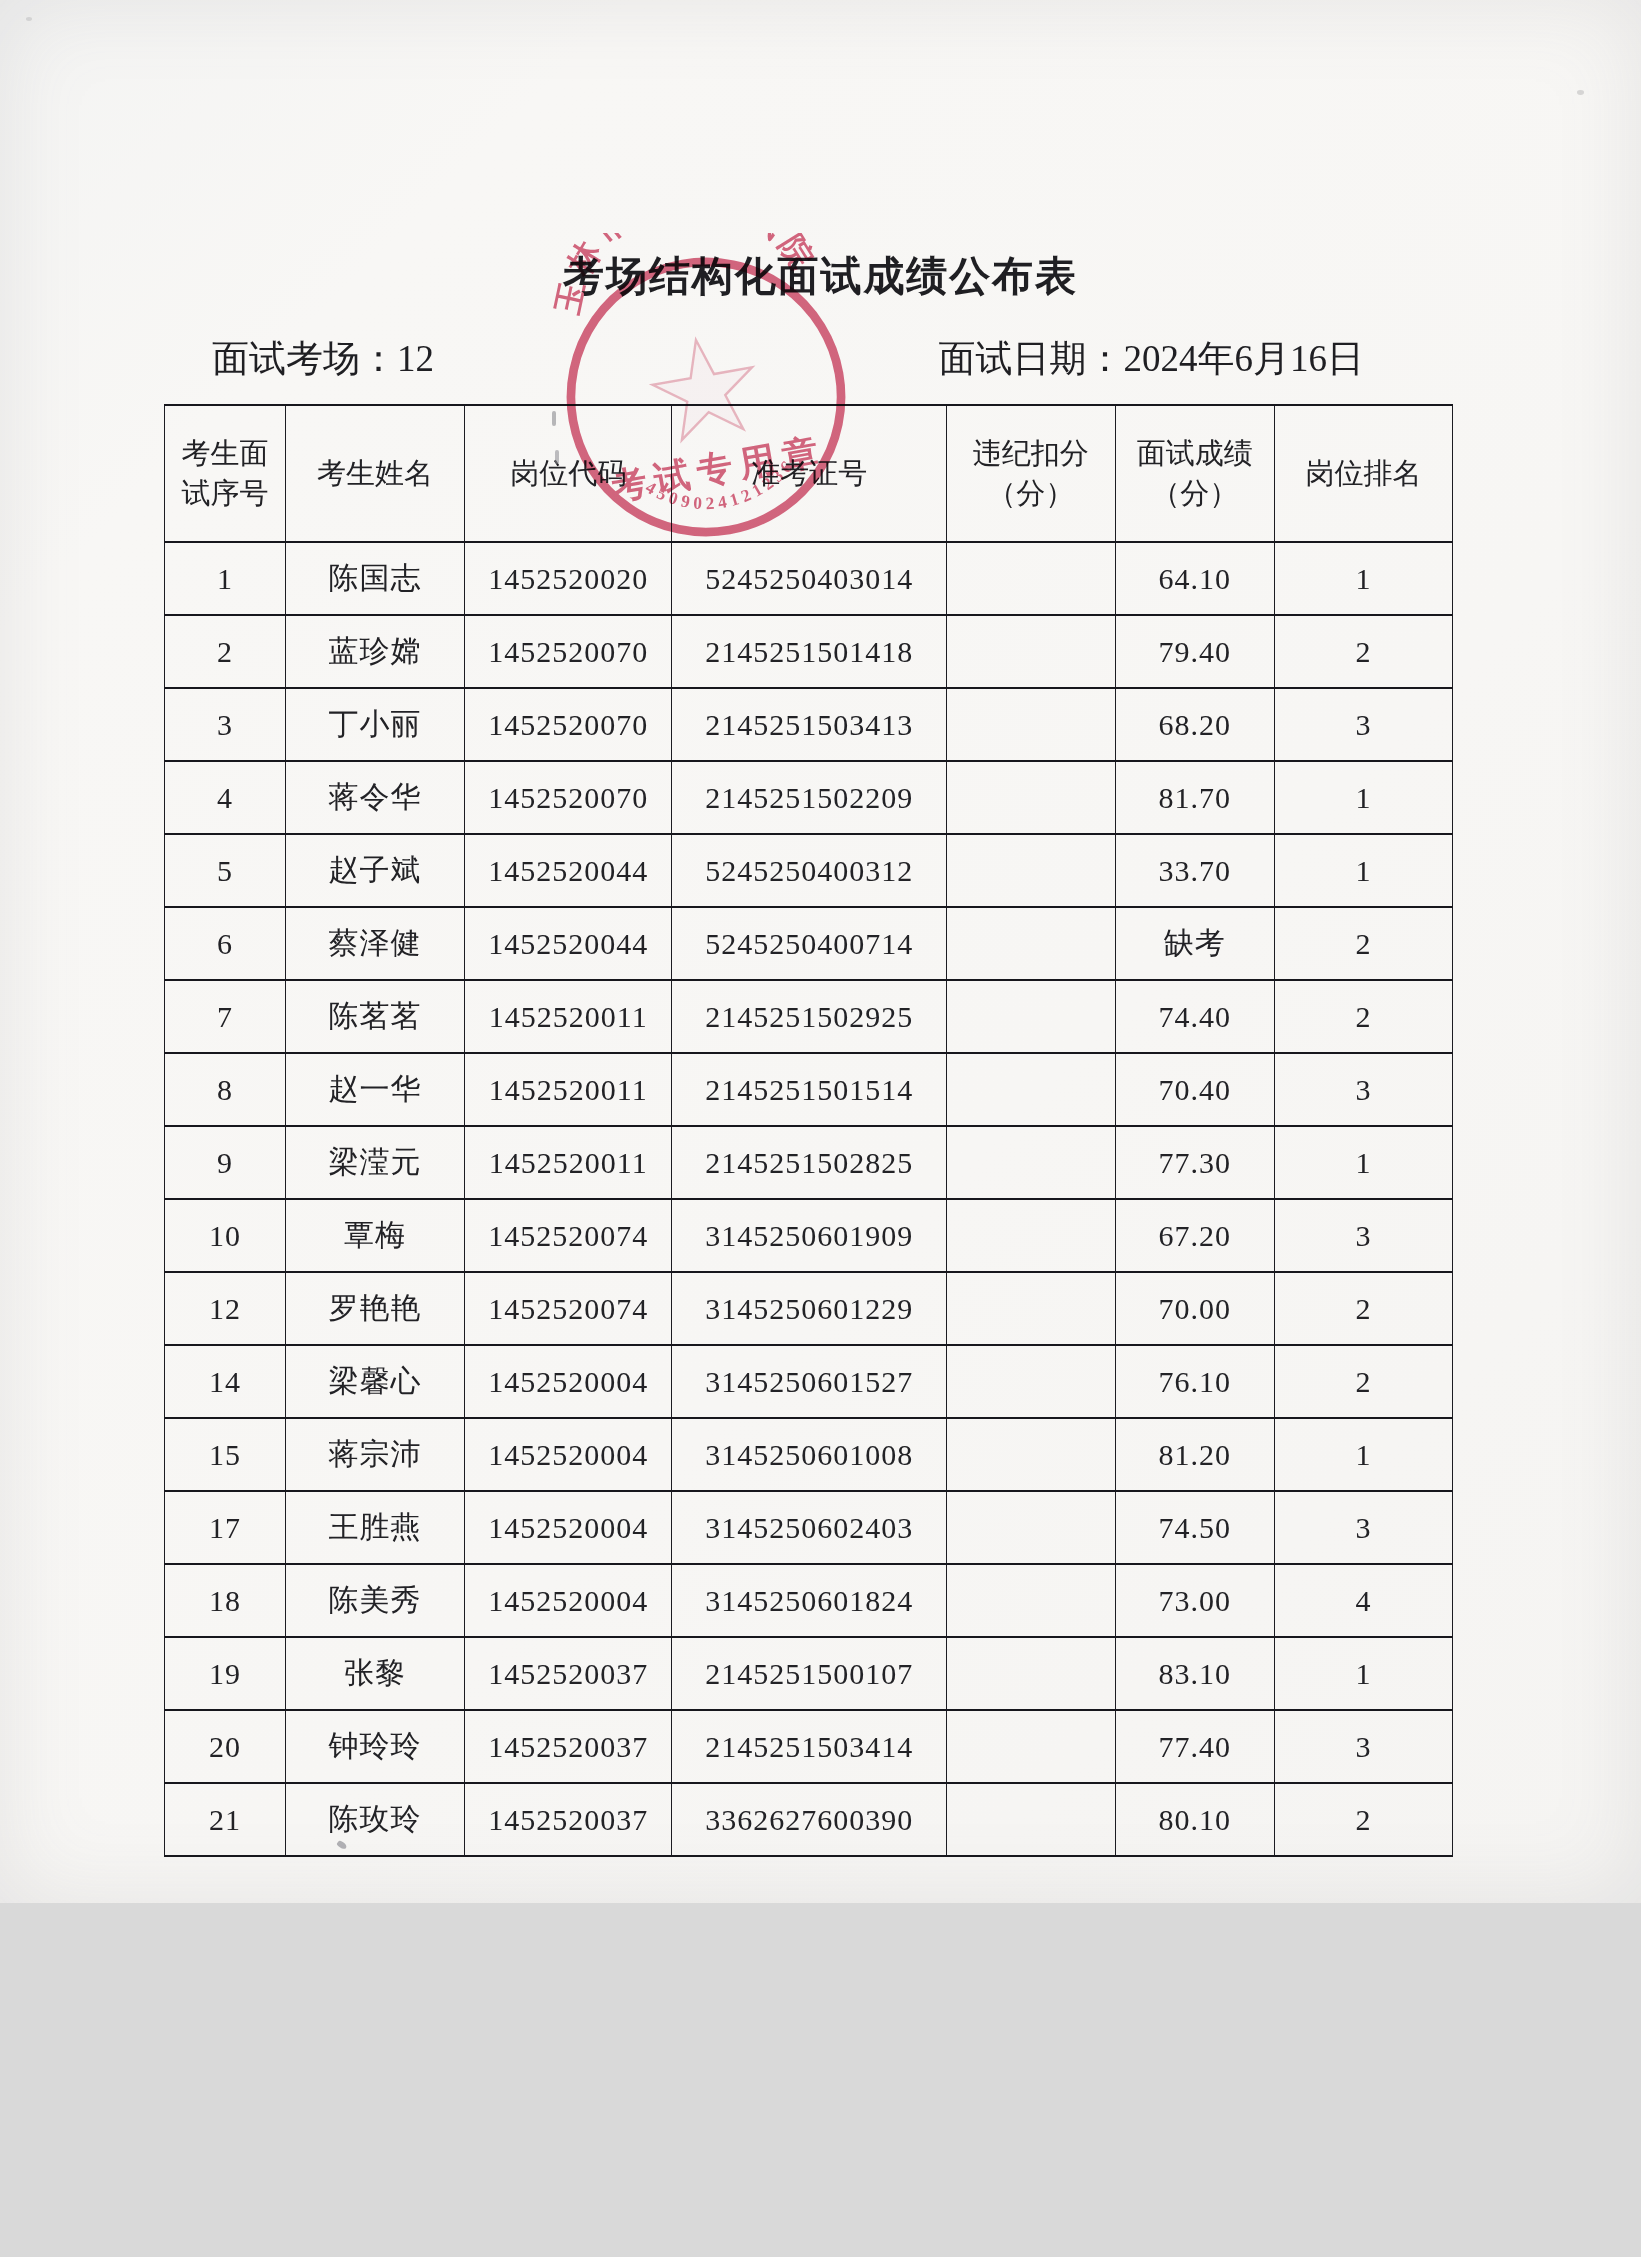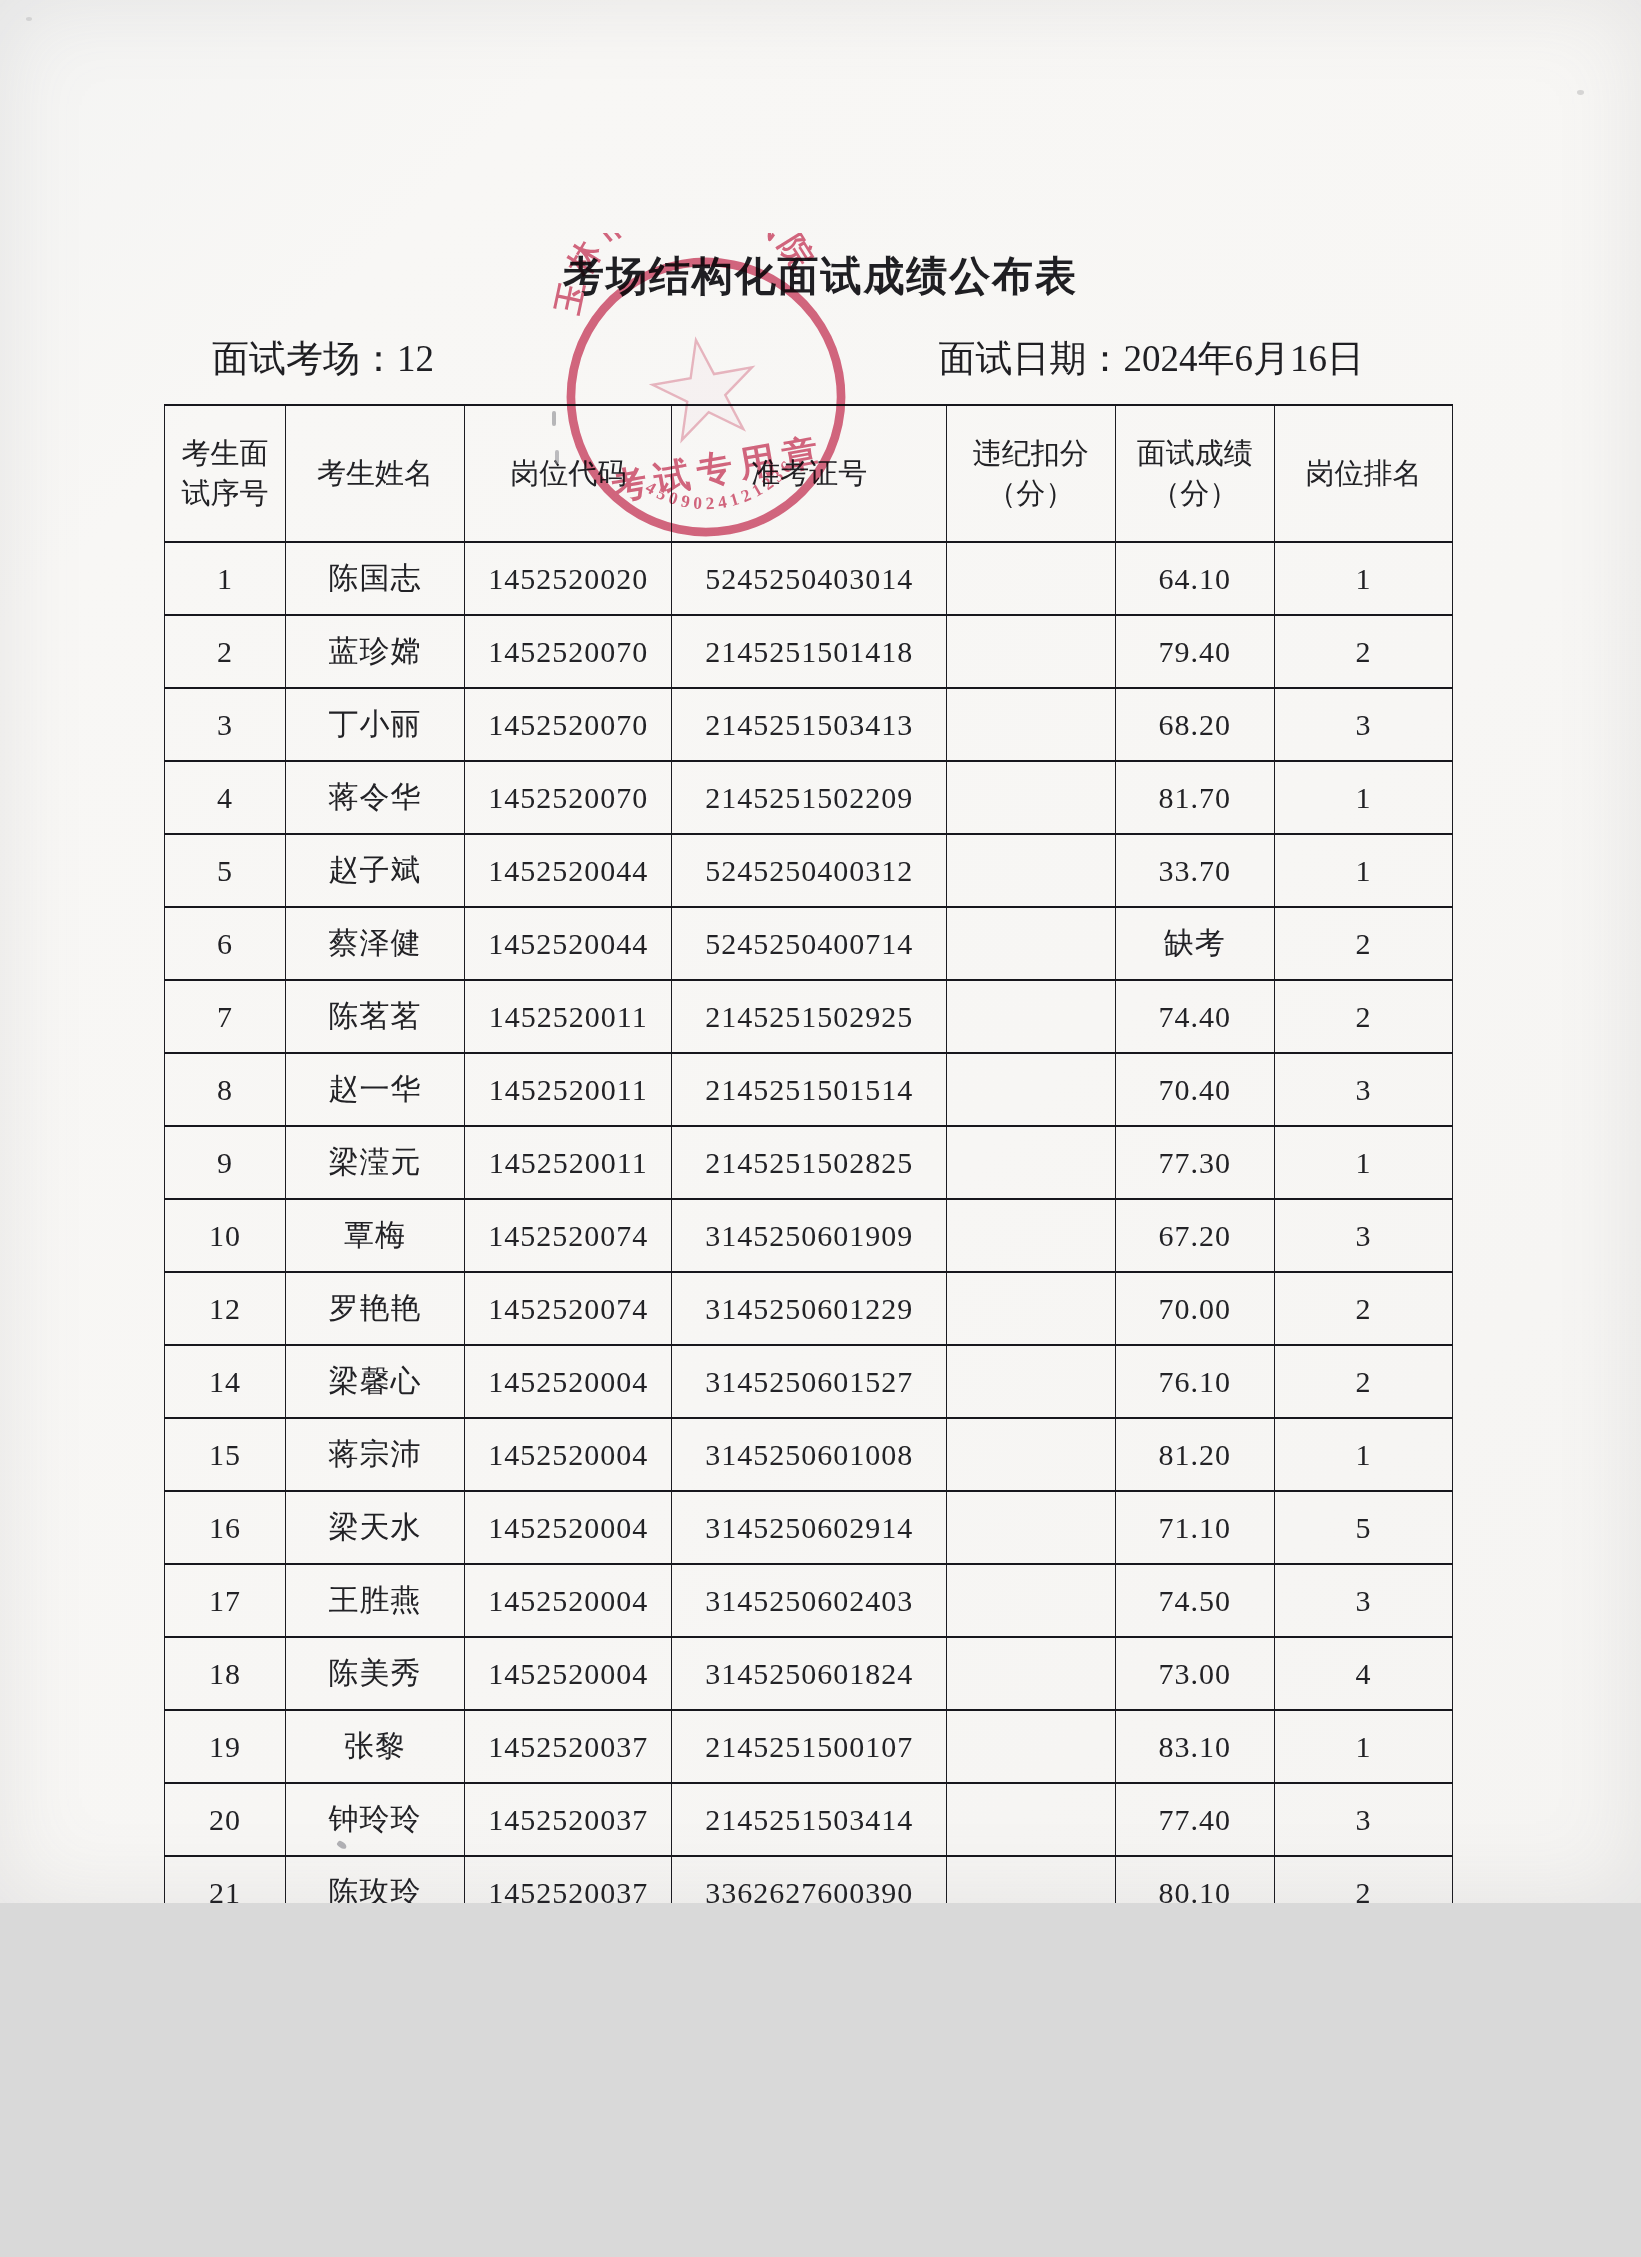--- a/index.html
+++ b/index.html
@@ -204,29 +204,20 @@
         <tr>
           <td>15</td>
           <td>蒋宗沛</td>
           <td>1452520004</td>
           <td>3145250601008</td>
           <td></td>
           <td>81.20</td>
           <td>1</td>
         </tr>
         <tr>
-          <td>16</td>
-          <td>梁天水</td>
-          <td>1452520004</td>
-          <td>3145250602914</td>
-          <td></td>
-          <td>71.10</td>
-          <td>5</td>
-        </tr>
-        <tr>
           <td>17</td>
           <td>王胜燕</td>
           <td>1452520004</td>
           <td>3145250602403</td>
           <td></td>
           <td>74.50</td>
           <td>3</td>
         </tr>
         <tr>
           <td>18</td>

